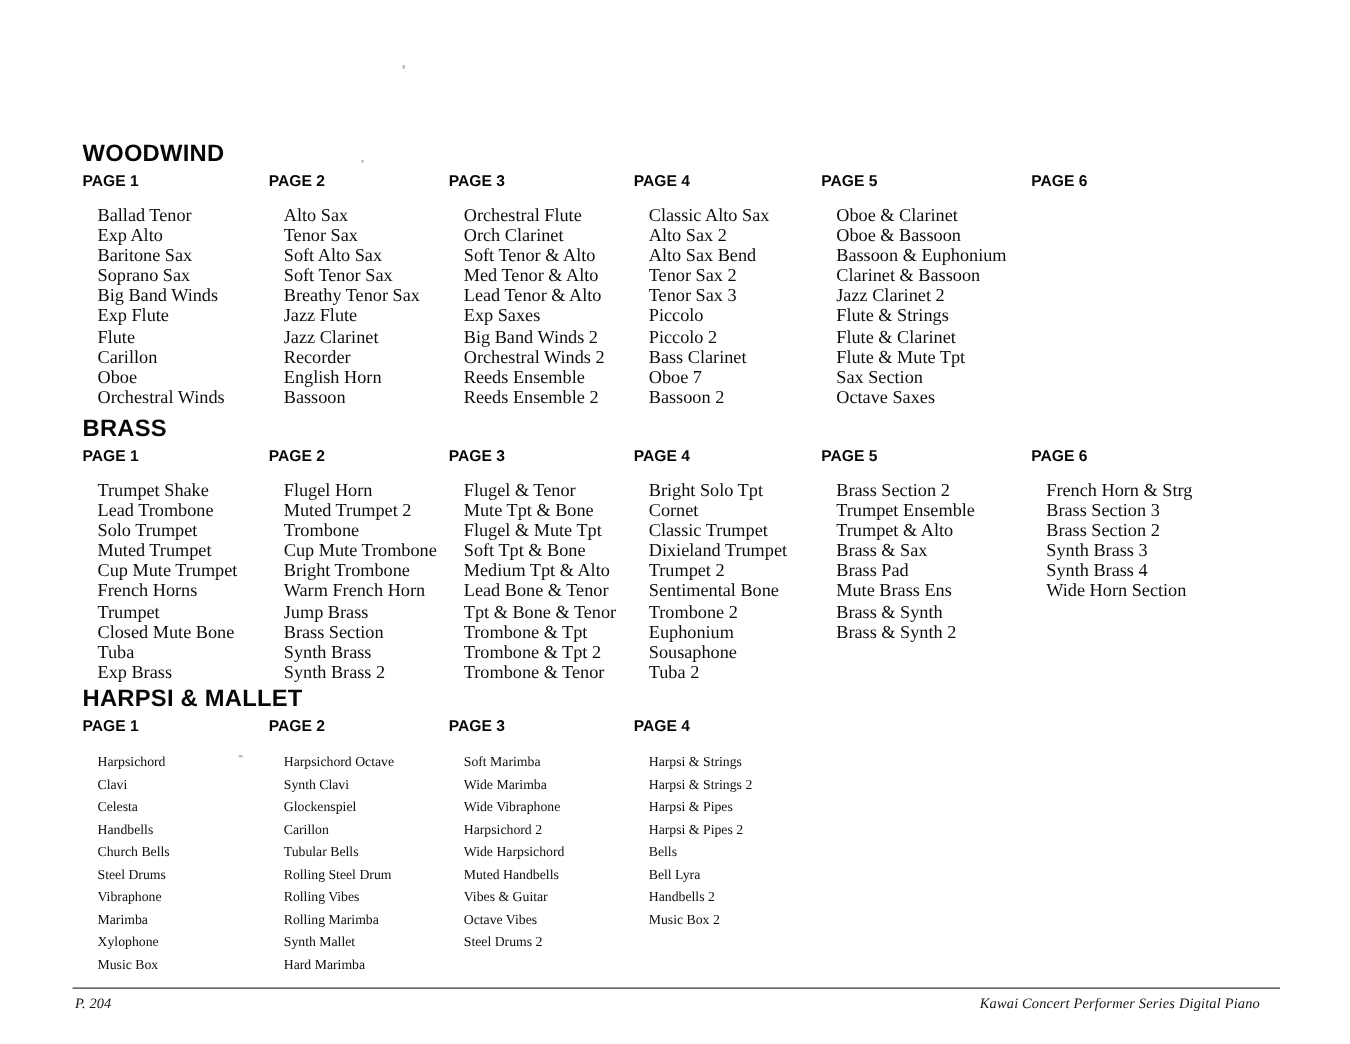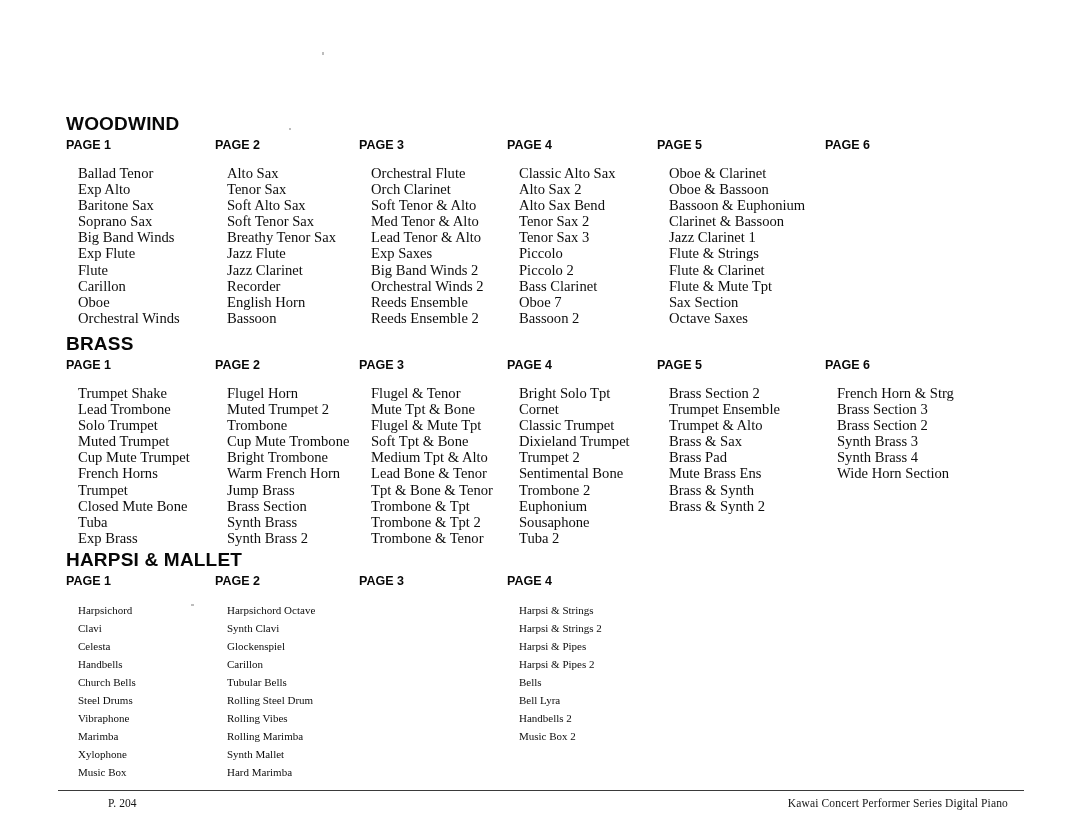--- a/index.html
+++ b/index.html
@@ -105,25 +105,25 @@
     position: absolute;
     left: 0; top: 0;
     width: 966px;
     height: 1px;
     background: #3a3a3a;
   }
   .footer-text {
     position: absolute;
     top: 7px;
     font-family: "Liberation Serif", serif;
+    font-style: italic;
     font-size: 11.5px;
     letter-spacing: 0.1px;
     color: #141414;
     white-space: nowrap;
-    margin-left: 48px;
   }
   #footer-page { left: 2px; }
   #footer-title { right: 16px; letter-spacing: 0.15px; }
 
   
   .speck {
     position: absolute;
     background: #bdbdbd;
   }
 </style>
@@ -204,21 +204,21 @@
         </ul>
       </div>
 
       <div class="col col-5">
         <div class="col-head">PAGE 5</div>
         <ul class="col-list">
           <li>Oboe &amp; Clarinet</li>
           <li>Oboe &amp; Bassoon</li>
           <li>Bassoon &amp; Euphonium</li>
           <li>Clarinet &amp; Bassoon</li>
-          <li>Jazz Clarinet 1</li>
+          <li>Jazz Clarinet 2</li>
           <li>Flute &amp; Strings</li>
           <li>Flute &amp; Clarinet</li>
           <li>Flute &amp; Mute Tpt</li>
           <li>Sax Section</li>
           <li>Octave Saxes</li>
         </ul>
       </div>
 
       <div class="col col-6">
         <div class="col-head">PAGE 6</div>
@@ -355,20 +355,31 @@
           <li>Rolling Steel Drum</li>
           <li>Rolling Vibes</li>
           <li>Rolling Marimba</li>
           <li>Synth Mallet</li>
           <li>Hard Marimba</li>
         </ul>
       </div>
 
       <div class="col col-3">
         <div class="col-head">PAGE 3</div>
+        <ul class="col-list">
+          <li>Soft Marimba</li>
+          <li>Wide Marimba</li>
+          <li>Wide Vibraphone</li>
+          <li>Harpsichord 2</li>
+          <li>Wide Harpsichord</li>
+          <li>Muted Handbells</li>
+          <li>Vibes &amp; Guitar</li>
+          <li>Octave Vibes</li>
+          <li>Steel Drums 2</li>
+        </ul>
       </div>
 
       <div class="col col-4">
         <div class="col-head">PAGE 4</div>
         <ul class="col-list">
           <li>Harpsi &amp; Strings</li>
           <li>Harpsi &amp; Strings 2</li>
           <li>Harpsi &amp; Pipes</li>
           <li>Harpsi &amp; Pipes 2</li>
           <li>Bells</li>

